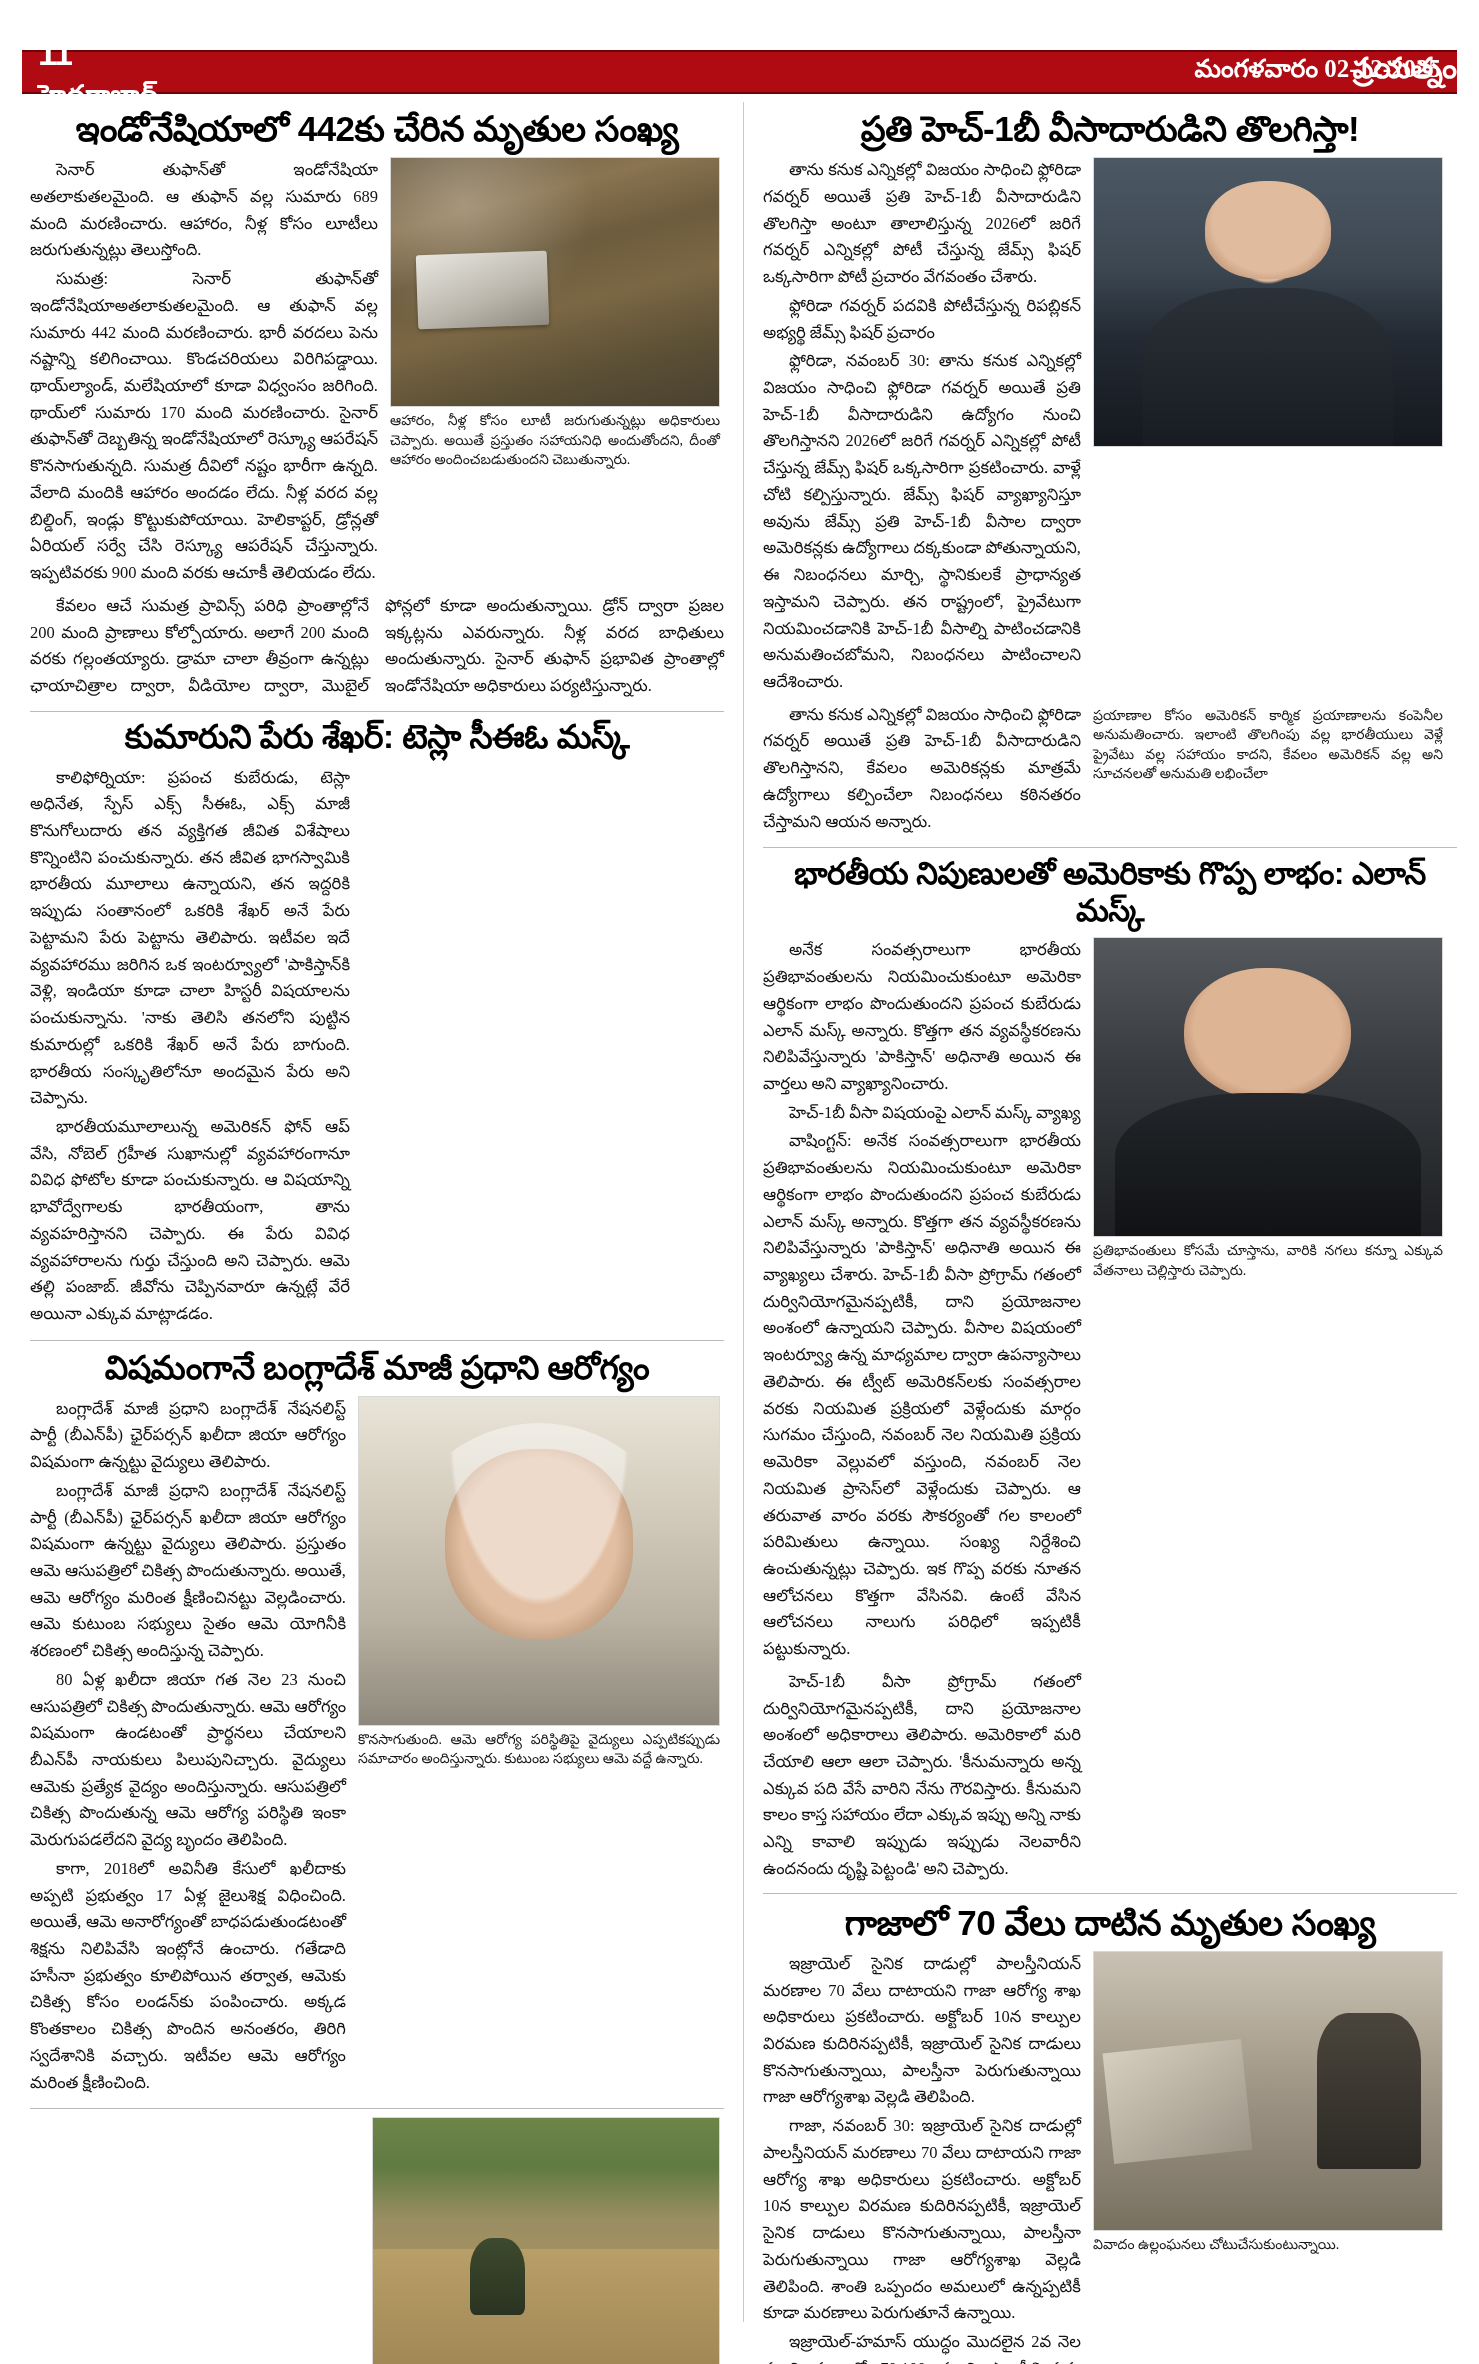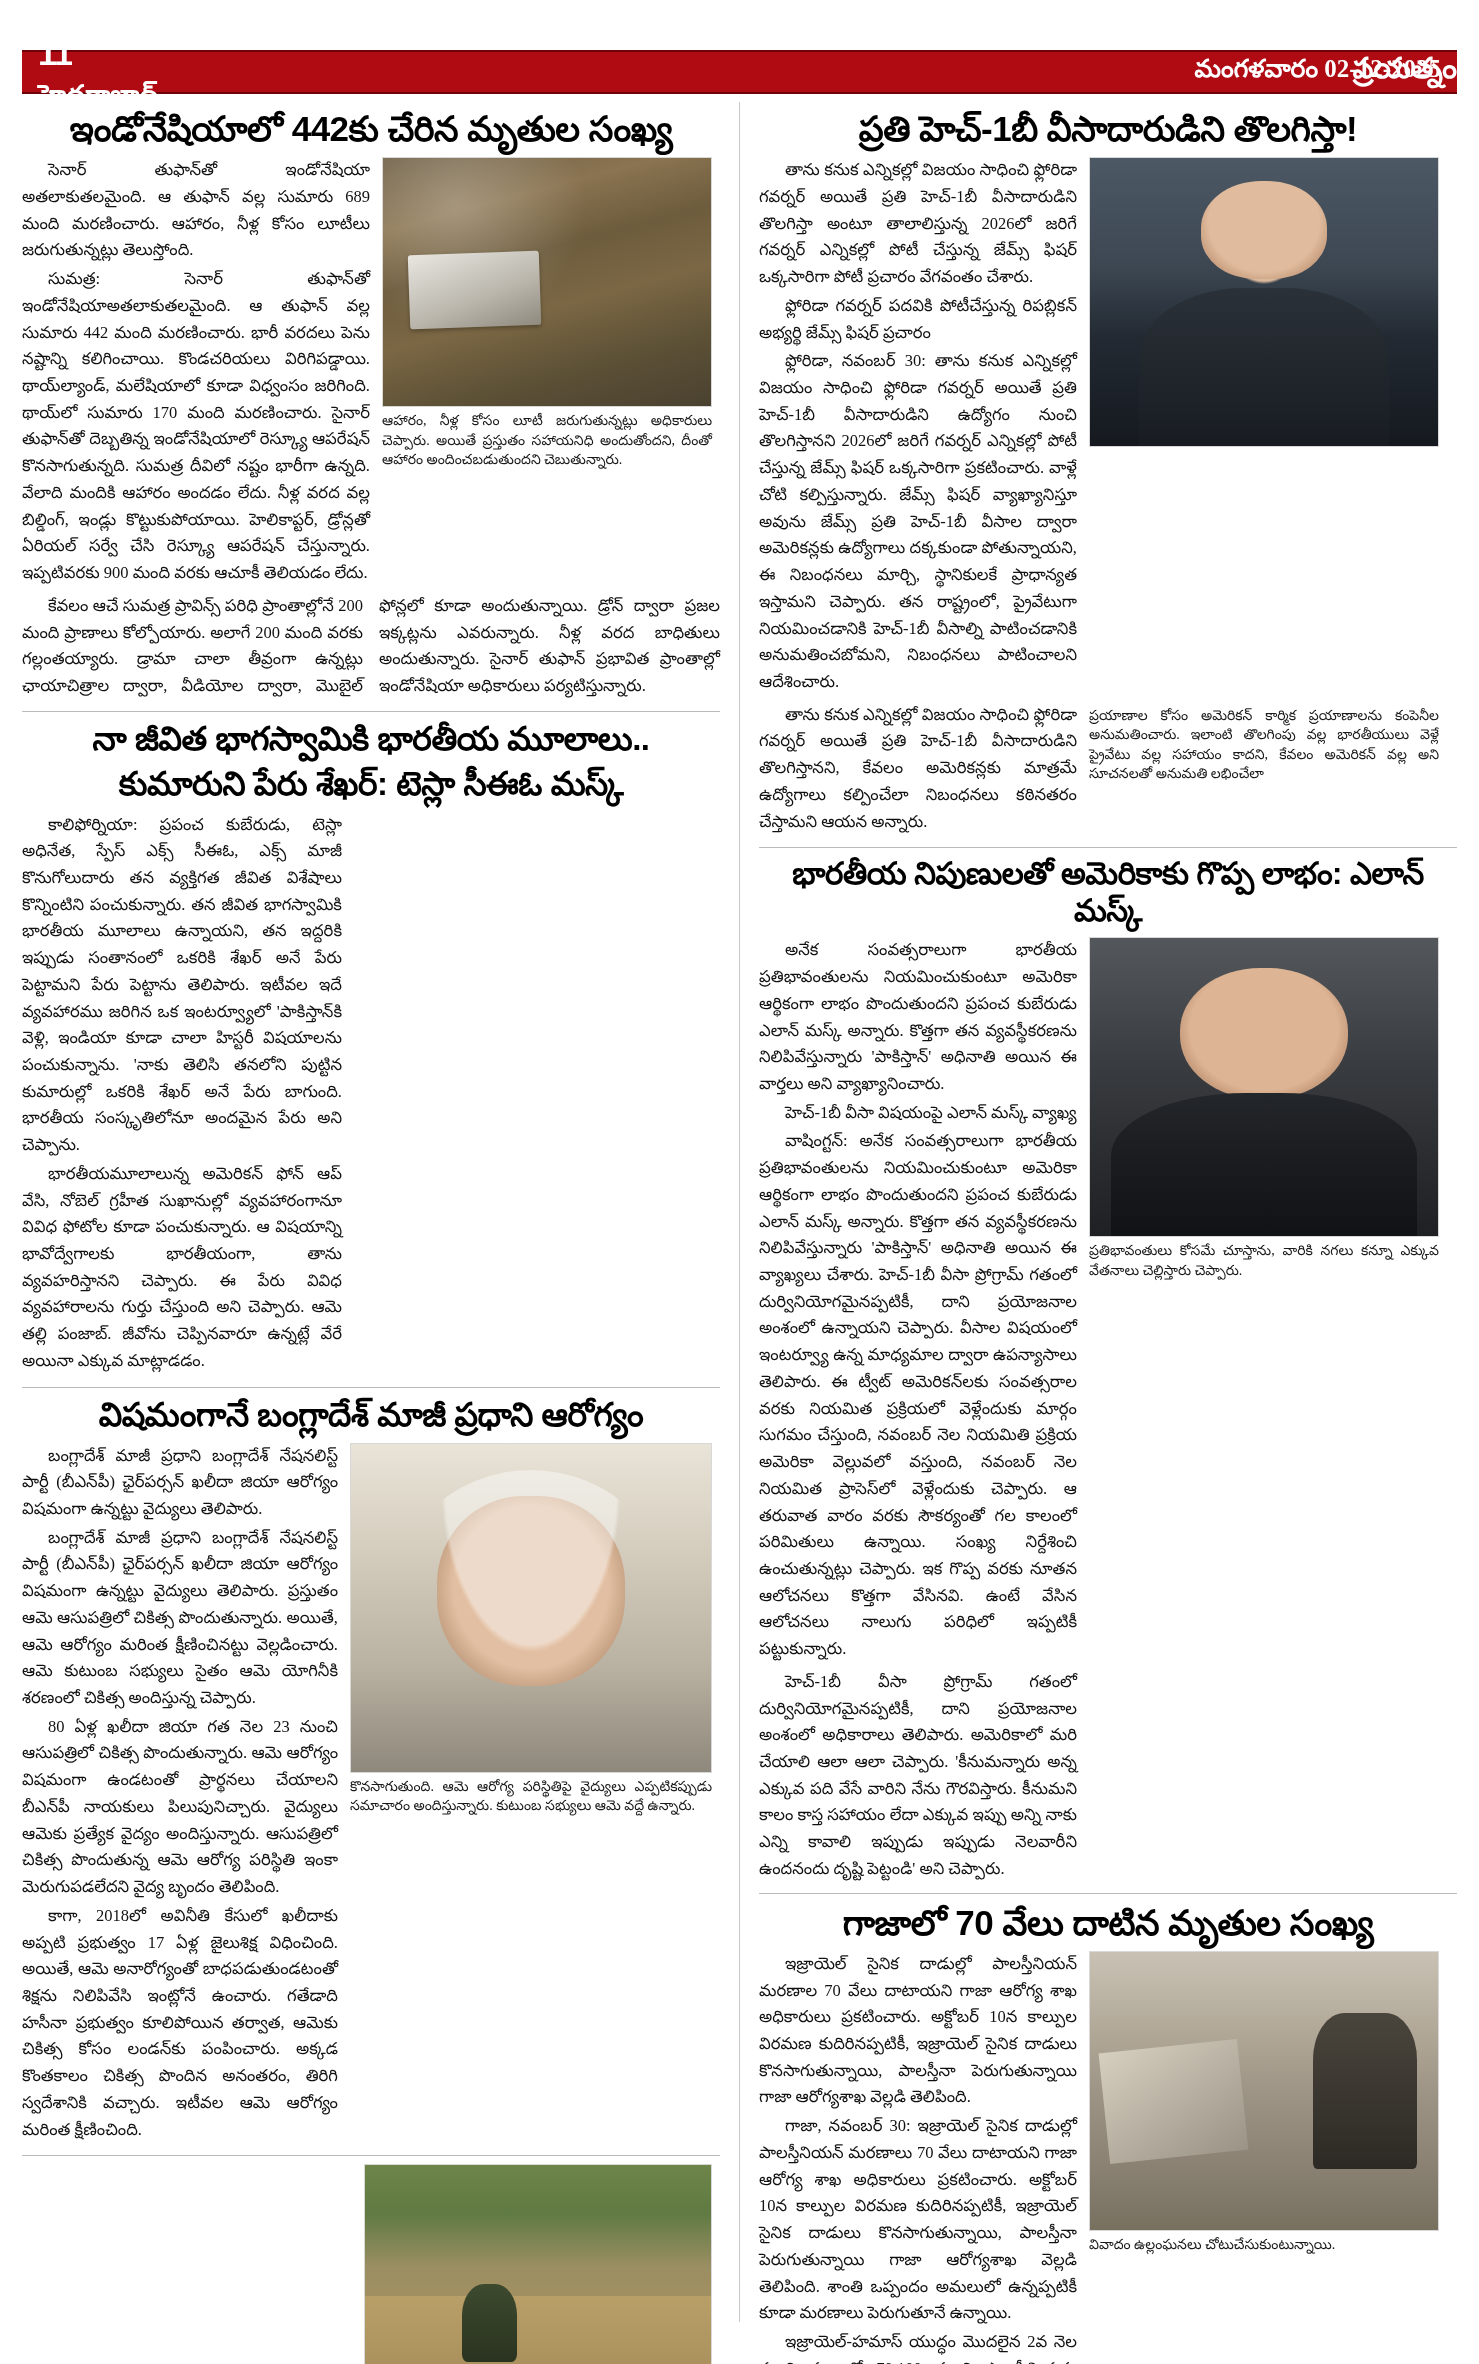--- a/index.html
+++ b/index.html
@@ -68,20 +68,21 @@
     font-size: 25px;
     font-weight: bold;
     z-index: 2;
   }
 
   
   .columns {
     display: flex;
     margin-top: 8px;
     height: 2220px;
+    margin-left: 8px;
   }
   .col {
     width: 717px;
     position: relative;
   }
   .col-left { padding-right: 14px; }
   .col-gutter {
     width: 1px;
     background: #c9c9c9;
     margin: 0 5px;
@@ -327,21 +328,20 @@
         </div>
 
         <div class="body-text two-col-text" style="margin-top:4px;">
           <p>కేవలం ఆచే సుమత్ర ప్రావిన్స్ పరిధి ప్రాంతాల్లోనే 200 మంది ప్రాణాలు కోల్పోయారు. అలాగే 200 మంది వరకు గల్లంతయ్యారు. డ్రామా చాలా తీవ్రంగా ఉన్నట్లు ఛాయాచిత్రాల ద్వారా, వీడియోల ద్వారా, మొబైల్ ఫోన్లలో కూడా అందుతున్నాయి. డ్రోన్ ద్వారా ప్రజల ఇక్కట్లను ఎవరున్నారు. నీళ్ల వరద బాధితులు అందుతున్నారు. సైనార్ తుఫాన్ ప్రభావిత ప్రాంతాల్లో ఇండోనేషియా అధికారులు పర్యటిస్తున్నారు.</p>
         </div>
       </div>
 
       <hr class="divider">
 
       <div class="article">
-        <div class="headline hl-lg">నా జీవిత భాగస్వామికి భారతీయ మూలాలు..</div>
         <div class="headline hl-lg" style="margin-top:-2px;">కుమారుని పేరు శేఖర్: టెస్లా సీఈఓ మస్క్</div>
 
         <div class="flow">
           <div class="text-part" style="width:320px;flex:0 0 320px;">
             <div class="body-text">
               <p>కాలిఫోర్నియా: ప్రపంచ కుబేరుడు, టెస్లా అధినేత, స్పేస్ ఎక్స్ సీఈఓ, ఎక్స్ మాజీ కొనుగోలుదారు తన వ్యక్తిగత జీవిత విశేషాలు కొన్నింటిని పంచుకున్నారు. తన జీవిత భాగస్వామికి భారతీయ మూలాలు ఉన్నాయని, తన ఇద్దరికి ఇప్పుడు సంతానంలో ఒకరికి శేఖర్ అనే పేరు పెట్టామని పేరు పెట్టాను తెలిపారు. ఇటీవల ఇదే వ్యవహారము జరిగిన ఒక ఇంటర్వ్యూలో 'పాకిస్తాన్‌కి వెళ్లి, ఇండియా కూడా చాలా హిస్టరీ విషయాలను పంచుకున్నాను. 'నాకు తెలిసి తనలోని పుట్టిన కుమారుల్లో ఒకరికి శేఖర్ అనే పేరు బాగుంది. భారతీయ సంస్కృతిలోనూ అందమైన పేరు అని చెప్పాను.</p>
               <p>భారతీయమూలాలున్న అమెరికన్ ఫోన్ ఆప్ వేసి, నోబెల్ గ్రహీత సుఖానుల్లో వ్యవహారంగానూ వివిధ ఫోటోల కూడా పంచుకున్నారు. ఆ విషయాన్ని భావోద్వేగాలకు భారతీయంగా, తాను వ్యవహరిస్తానని చెప్పారు. ఈ పేరు వివిధ వ్యవహారాలను గుర్తు చేస్తుంది అని చెప్పారు. ఆమె తల్లి పంజాబ్. జీవోను చెప్పినవారూ ఉన్నట్లే వేరే అయినా ఎక్కువ మాట్లాడడం.</p>
             </div>
           </div>
         </div>

